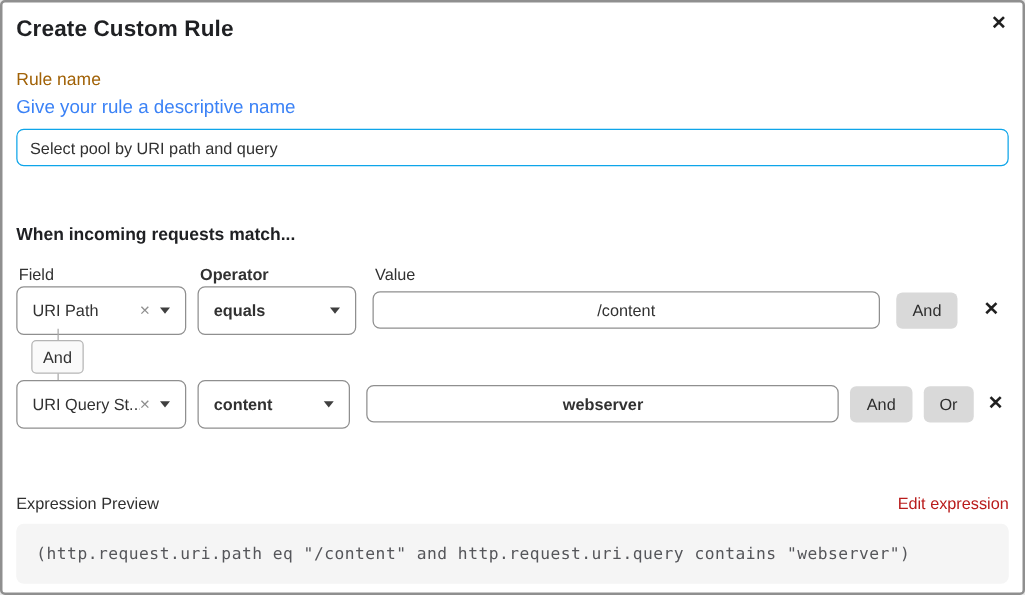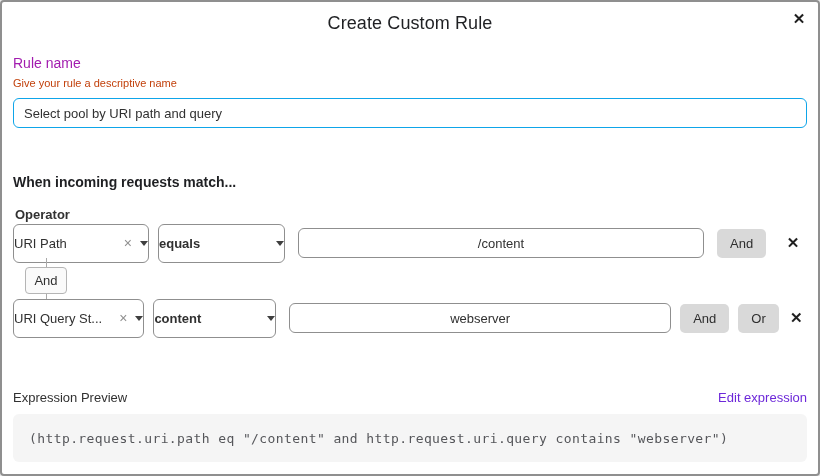--- a/index.html
+++ b/index.html
@@ -11,44 +11,43 @@
     background: #fff;
     border: 2px solid #8f8f8f;
     border-radius: 4px;
     padding: 0 11px;
     overflow: hidden;
     color: #313131;
   }
   .dialog-title {
     margin-top: 11px;
     font-size: 18px;
-    font-weight: normal;
+    font-weight: bold;
     color: #1f2023;
     letter-spacing: .1px;
-    text-align: center;
   }
   .close-btn {
     position: absolute;
     top: 6px; right: 8px;
     width: 22px; height: 22px;
     border: none; background: transparent;
     font-size: 15px; font-weight: bold; color: #1f1f1f;
     cursor: pointer; line-height: 22px; text-align: center;
     font-family: "Liberation Sans", sans-serif;
   }
   .field-label {
     margin-top: 21px;
     font-size: 14px;
     font-weight: 500;
-    color: #a21caf;
+    color: #a16207;
   }
   .help-text {
     margin-top: 6px;
-    font-size: 11px;
-    color: #c2410c;
+    font-size: 15px;
+    color: #3b82f6;
   }
   .text-input {
     display: block;
     margin-top: 9px;
     width: 100%;
     height: 30px;
     border: 1px solid #0ea5e9;
     border-radius: 6px;
     padding: 0 10px;
     font-size: 13px;
@@ -60,31 +59,31 @@
   .section-heading {
     margin-top: 46px;
     font-size: 14px;
     font-weight: bold;
     color: #1f2023;
   }
   .cols-header { display: flex; margin-top: 17px; font-size: 13px; color: #313131; }
   .col-field { width: 136px; margin-right: 9px; }
   .col-operator { width: 127px; margin-right: 13px; font-weight: bold; }
   .col-value-1 { width: 406px; margin-right: 13px; }
-  .col-value-2 { width: 395px; margin-right: 9px; }
+  .col-value-2 { width: 395px; margin-right: 9px; font-weight: bold; }
   .cols-header .label { padding-left: 2px; }
   .cond-row { display: flex; align-items: center; margin-top: 6px; height: 30px; }
   .select-box {
     position: relative;
     height: 39px;
     border: 1px solid #8f8f8f;
     border-radius: 6px;
     background: #fff;
     display: flex; align-items: center;
-    padding: 0 0;
+    padding: 0 12px;
     font-size: 13px;
     color: #313131;
     cursor: pointer;
   }
   .select-box .select-text {
     flex: 1;
     white-space: nowrap; overflow: hidden;
   }
   .select-clear {
     color: #8f8f8f; font-size: 14px; margin-right: 8px; cursor: pointer; line-height: 1;
@@ -146,21 +145,21 @@
     border-radius: 4px;
     font-size: 13px; color: #313131;
     display: flex; align-items: center; justify-content: center;
   }
   .expr-header {
     margin-top: 57px;
     display: flex; justify-content: space-between; align-items: center;
   }
   .expr-label { font-size: 13px; color: #313131; }
   .expr-link {
-    font-size: 13px; color: #6d28d9; text-decoration: none; cursor: pointer;
+    font-size: 13px; color: #b91c1c; text-decoration: none; cursor: pointer;
   }
   .code-block {
     margin-top: 9px;
     height: 48px;
     background: #f5f5f5;
     border-radius: 6px;
     display: flex; align-items: center;
     padding: 0 16px;
     font-family: "DejaVu Sans Mono", monospace;
     font-size: 13px;
@@ -178,21 +177,23 @@
   <h1 class="dialog-title">Create Custom Rule</h1>
   <button class="close-btn">✕</button>
 
   <div class="field-label">Rule name</div>
   <div class="help-text">Give your rule a descriptive name</div>
   <input class="text-input" type="text" value="Select pool by URI path and query" style="">
 
   <div class="section-heading">When incoming requests match...</div>
 
   <div class="cols-header">
+    <div class="col-field label">Field</div>
     <div class="col-operator label">Operator</div>
+    <div class="col-value-1 label">Value</div>
   </div>
 
   <div class="cond-row">
     <div class="select-box col-field">
       <span class="select-text">URI Path</span>
       <span class="select-clear">×</span>
       <span class="caret-down"></span>
     </div>
     <div class="select-box col-operator">
       <span class="select-text">equals</span>

